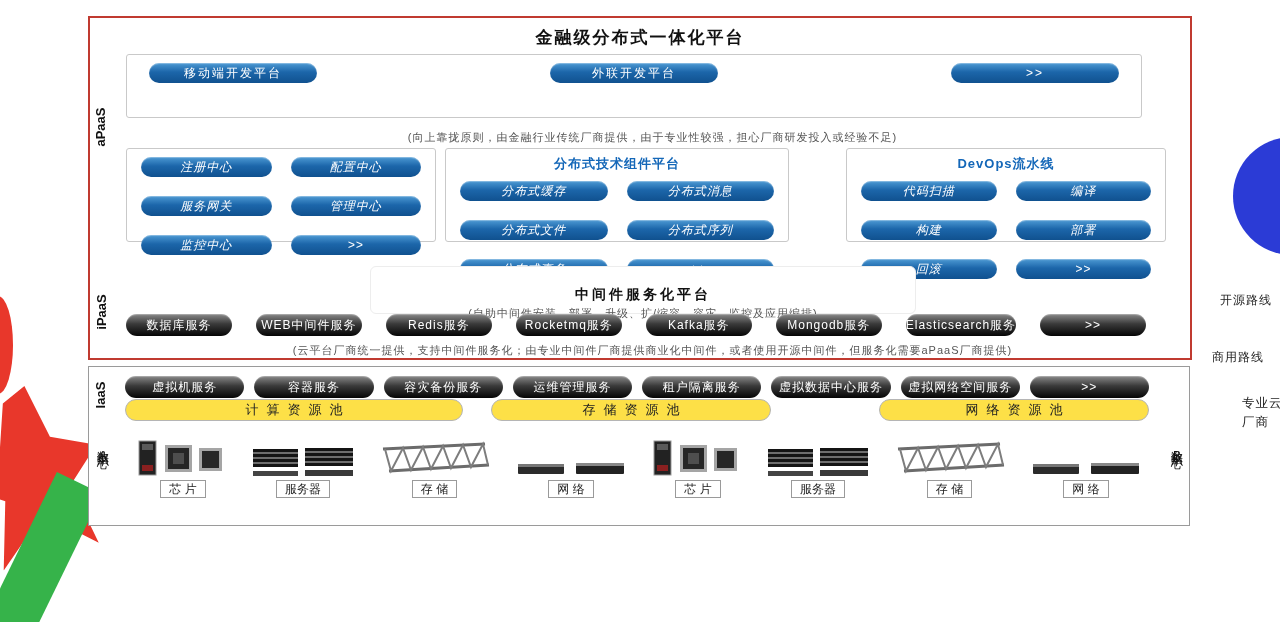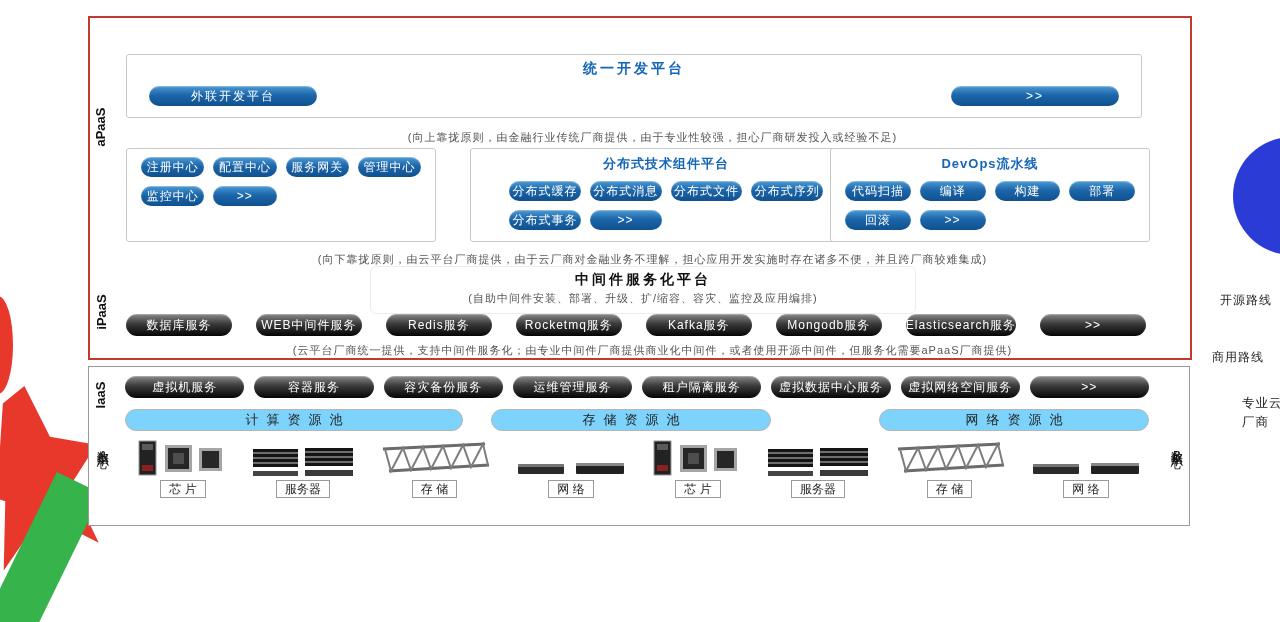--- a/index.html
+++ b/index.html
@@ -29,40 +29,40 @@
             box-shadow:inset 0 1px 1px rgba(255,255,255,.35);}
   .unified-row .btn-blue{width:168px;}
 
   .note{position:absolute;left:0;right:0;text-align:center;font-size:11px;color:#555;letter-spacing:1px;padding-left:25px;}
   .note-up{top:112px;}
   .note-down{top:234px;}
   .note-ipaas{top:325px;}
 
   .group{position:absolute;top:130px;height:92px;border:1px solid #c9c9c9;border-radius:3px;background:#fff;}
   .g1{left:36px;width:308px;}
-  .g2{left:380px;width:342px;padding-left:24px;}
-  .g3{left:740px;width:318px;}
+  .g2{left:355px;width:342px;}
+  .g3{left:756px;width:318px;}
   .group-title{text-align:center;margin-top:6px;font-size:13px;font-weight:bold;color:#1467b8;letter-spacing:1px;}
-  .group-grid{display:grid;grid-template-columns:repeat(4,1fr);gap:9px;padding:8px 14px 0 14px;}
+  .group-grid{display:grid;grid-template-columns:repeat(2,1fr);gap:19px;padding:8px 14px 0 14px;font-style:italic;}
   .group-grid .btn-blue{letter-spacing:1px;}
 
   .mw-box{position:absolute;left:280px;top:248px;width:544px;height:46px;background:#fff;border:1px solid #ededed;border-radius:6px;}
-  .mw-title{text-align:center;margin-top:4px;font-size:14px;font-weight:bold;letter-spacing:3px;color:#111;}
+  .mw-title{text-align:center;margin-top:19px;font-size:14px;font-weight:bold;letter-spacing:3px;color:#111;}
   .mw-note{text-align:center;font-size:11px;color:#555;letter-spacing:1px;margin-top:2px;}
 
   .ipaas-row{position:absolute;left:36px;right:44px;top:296px;display:flex;gap:24px;}
   .btn-dark{flex:1;height:22px;border-radius:11px;color:#fff;font-size:12px;display:flex;align-items:center;justify-content:center;
             letter-spacing:1px;white-space:nowrap;cursor:pointer;
             background:linear-gradient(180deg,#8a8a8a 0%,#3a3a3a 45%,#050505 100%);
             box-shadow:inset 0 1px 1px rgba(255,255,255,.3);}
 
   
   .iaas-box{position:absolute;left:88px;top:366px;width:1100px;height:158px;border:1px solid #9a9a9a;background:#fff;}
   .iaas-row{position:absolute;left:36px;right:40px;top:9px;display:flex;gap:10px;}
-  .pool{position:absolute;top:42px;height:20px;border:1px solid #b5b5b5;border-radius:11px;background:#7dd3fc;
+  .pool{position:absolute;top:32px;height:20px;border:1px solid #b5b5b5;border-radius:11px;background:#fde047;
         display:flex;align-items:center;justify-content:center;font-size:13px;color:#222;letter-spacing:8px;text-indent:8px;}
   .p1{left:36px;width:336px;}
   .p2{left:402px;width:278px;}
   .p3{left:790px;width:268px;}
 
   .hw-row{position:absolute;left:48px;right:48px;top:72px;display:flex;justify-content:space-between;}
   .hw-group{display:flex;align-items:flex-end;gap:24px;}
   .hw-cell{display:flex;flex-direction:column;align-items:center;gap:3px;}
   .hw-img{display:flex;align-items:flex-end;justify-content:center;}
   .hw-label{border:1px solid #9a9a9a;background:#fff;padding:0 8px;font-size:12px;line-height:16px;color:#222;white-space:pre;}
@@ -90,24 +90,25 @@
 <div class="canvas">
 
   <div class="decor decor-circle"></div>
   <div class="decor decor-sliver"></div>
   <div class="decor decor-star"></div>
   <div class="decor decor-green"></div>
 
   <div class="layer">
 
     <div class="red-box">
+      <div class="main-title">金融级分布式一体化平台</div>
 
       <div class="unified-box">
-        <div class="unified-title">统一开发平台</div>
         <div class="unified-row">
+          <div class="btn-blue">移动端开发平台</div>
           <div class="btn-blue">外联开发平台</div>
           <div class="btn-blue">&gt;&gt;</div>
         </div>
       </div>
 
       <div class="note note-up">(向上靠拢原则，由金融行业传统厂商提供，由于专业性较强，担心厂商研发投入或经验不足)</div>
 
       <div class="group g1">
         <div class="group-grid">
           <div class="btn-blue">注册中心</div>
@@ -136,21 +137,20 @@
         <div class="group-grid">
           <div class="btn-blue">代码扫描</div>
           <div class="btn-blue">编译</div>
           <div class="btn-blue">构建</div>
           <div class="btn-blue">部署</div>
           <div class="btn-blue">回滚</div>
           <div class="btn-blue">&gt;&gt;</div>
         </div>
       </div>
 
-      <div class="note note-down">(向下靠拢原则，由云平台厂商提供，由于云厂商对金融业务不理解，担心应用开发实施时存在诸多不便，并且跨厂商较难集成)</div>
 
       <div class="mw-box">
         <div class="mw-title">中间件服务化平台</div>
         <div class="mw-note">(自助中间件安装、部署、升级、扩/缩容、容灾、监控及应用编排)</div>
       </div>
 
       <div class="ipaas-row">
         <div class="btn-dark">数据库服务</div>
         <div class="btn-dark">WEB中间件服务</div>
         <div class="btn-dark">Redis服务</div>

